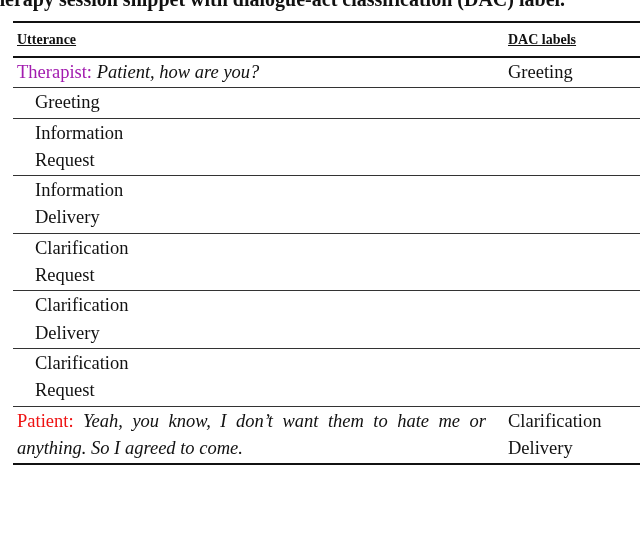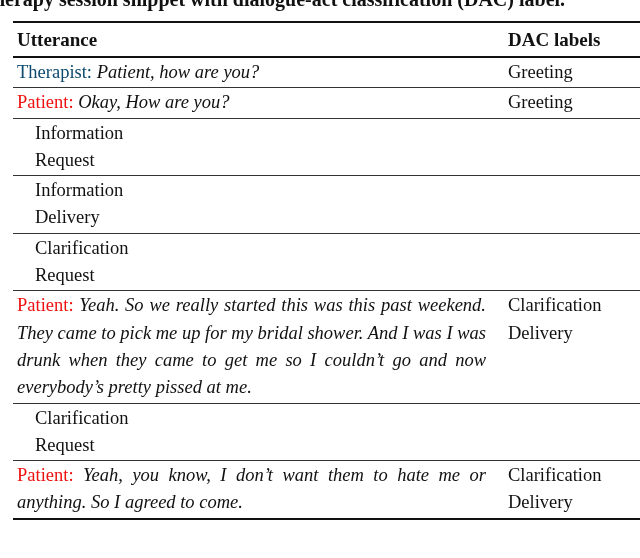--- a/index.html
+++ b/index.html
@@ -21,22 +21,22 @@
   }
   .row.header { border-bottom: 2px solid #111; height: 33px; align-items: center; }
   .row.last { border-bottom: 2.5px solid #111; }
   .cell-utt {
     width: 473px; box-sizing: border-box; padding: 0 0 0 4px;
     font-size: 18.5px; line-height: 27.3px; text-align: justify; text-align-last: left;
   }
   .cell-dac {
     flex: 1; padding-left: 22px; font-size: 18.5px; line-height: 27.3px;
   }
-  .header .cell-utt, .header .cell-dac { font-weight: bold; font-size: 19px; }
-  .speaker-therapist { color: #0c4a6e; font-style: normal; }
+  .header .cell-utt, .header .cell-dac { font-weight: bold; font-size: 14px; text-decoration: underline; }
+  .speaker-therapist { color: #a21caf; font-style: normal; }
   .speaker-patient { color: #ee1111; font-style: normal; }
   .utt-text { font-style: italic; }
   .row.body { padding-top: 1px; padding-bottom: 1px; }
 </style>
 </head>
 <body>
 
 <div class="caption">
   <span style="margin-left:-152px">Table: Example therapy session snippet with dialogue-act classification (DAC) label.</span>
 </div>
@@ -51,24 +51,20 @@
     <div class="cell-utt">
       <span class="spk speaker-therapist">Therapist: </span>
       <span class="utt-text">Patient, how are you?</span>
     </div>
     <div class="cell-dac">
           <div>Greeting</div>
         </div>
   </div>
 
   <div class="row body">
-    <div class="cell-utt">
-      <span class="spk speaker-patient">Patient: </span>
-      <span class="utt-text">Okay, How are you?</span>
-    </div>
     <div class="cell-dac">
           <div>Greeting</div>
         </div>
   </div>
 
   <div class="row body">
     <div class="cell-dac">
           <div>Information</div>
           <div>Request</div>
         </div>
@@ -82,24 +78,20 @@
   </div>
 
   <div class="row body">
     <div class="cell-dac">
           <div>Clarification</div>
           <div>Request</div>
         </div>
   </div>
 
   <div class="row body">
-    <div class="cell-utt">
-      <span class="spk speaker-patient">Patient: </span>
-      <span class="utt-text">Yeah. So we really started this was this past weekend. They came to pick me up for my bridal shower. And I was I was drunk when they came to get me so I couldn’t go and now everybody’s pretty pissed at me.</span>
-    </div>
     <div class="cell-dac">
           <div>Clarification</div>
           <div>Delivery</div>
         </div>
   </div>
 
   <div class="row body">
     <div class="cell-dac">
           <div>Clarification</div>
           <div>Request</div>

